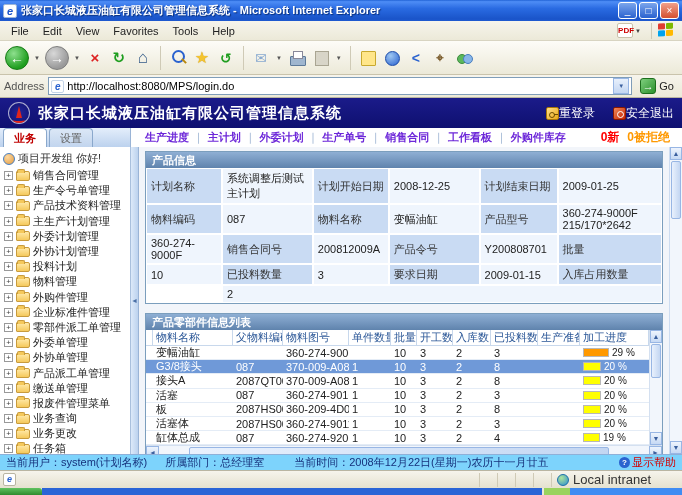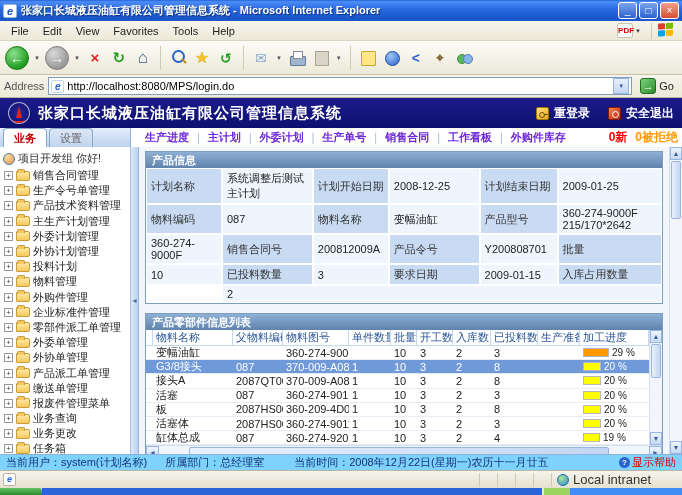--- a/index.html
+++ b/index.html
@@ -63,21 +63,21 @@
   .go-btn { display:flex; align-items:center; gap:3px; padding:0 4px; }
   .go-icon { width:16px; height:16px; background:linear-gradient(135deg,#7ed07e,#2b8f2b); border:1px solid #1d6e1d; border-radius:3px; color:#fff; font-weight:bold; text-align:center; line-height:15px; font-size:11px; }
   .go-text { font-size:11px; color:#222;text-align:right; }
 
   
   .appheader { height:30px; background:linear-gradient(180deg,#1b1b8a,#0e1070); display:flex; align-items:center; padding:0 8px; gap:8px; }
   .applogo { width:22px; height:22px; border:1px solid rgba(255,255,255,.65); border-radius:50%; position:relative; background:radial-gradient(circle,#26269a,#0e1070); }
   .applogo::before { content:""; position:absolute; left:7px; top:3px; width:0; height:0; border-left:3px solid transparent; border-right:3px solid transparent; border-bottom:12px solid #e1251b; }
   .applogo::after { content:""; position:absolute; left:4px; top:14px; width:12px; height:4px; border-bottom:2px solid #e1251b; border-radius:50%; }
   .apptitle { color:#fff; font-size:15px; font-weight:bold; letter-spacing:1px; flex:1; white-space:nowrap; overflow:hidden; }
-  .hdr-act { display:flex; align-items:center; gap:5px; color:#fff; font-size:12px; font-weight:bold; margin-left:10px; }
+  .hdr-act { display:flex; align-items:center; color:#fff; font-size:12px; font-weight:normal; margin-left:10px; }
   .key-icon { width:13px; height:13px; background:linear-gradient(135deg,#ffe08a,#e8a817); border:1px solid #a87708; border-radius:2px; position:relative; }
   .key-icon::before { content:""; position:absolute; left:2px; top:4px; width:4px; height:4px; border:1.5px solid #6e4e00; border-radius:50%; }
   .key-icon::after { content:""; position:absolute; left:7px; top:6px; width:4px; height:1.5px; background:#6e4e00; }
   .exit-icon { width:13px; height:13px; background:linear-gradient(135deg,#f08a5a,#c62200); border:1px solid #8a1800; border-radius:2px; position:relative; }
   .exit-icon::before { content:""; position:absolute; left:3px; top:3px; width:5px; height:5px; border:1.5px solid #fff; border-radius:50%; }
 
   
   .navrow { height:19px; display:flex; }
   .tabstrip { width:131px; background:linear-gradient(180deg,#e4eefb,#bcd2ee); display:flex; align-items:flex-end; padding-left:3px; gap:2px; border-right:1px solid #9ab4d6; }
   .tab { padding:2px 10px 1px; font-size:11px; border:1px solid #8aa8cc; border-bottom:none; border-radius:4px 4px 0 0; }
@@ -251,21 +251,21 @@
   <div class="navlinks">
 
   <span class="nav-link">生产进度</span>
       <span class="nav-link">主计划</span>
       <span class="nav-link">外委计划</span>
       <span class="nav-link">生产单号</span>
       <span class="nav-link">销售合同</span>
       <span class="nav-link">工作看板</span>
       <span class="nav-link">外购件库存</span>
     </div>
-  <div class="navlinks" style="flex:none; padding:0 4px 0 0;">
+  <div class="navlinks" style="flex:none; padding:0 12px 0 0;">
     <span class="badge-new">0新</span>
     <span class="badge-rej">0被拒绝</span>
   </div>
 </div>
 
 <div class="appbody">
 
   <div class="sidebar">
     <div class="user-row">
       <span class="user-icon"></span>

